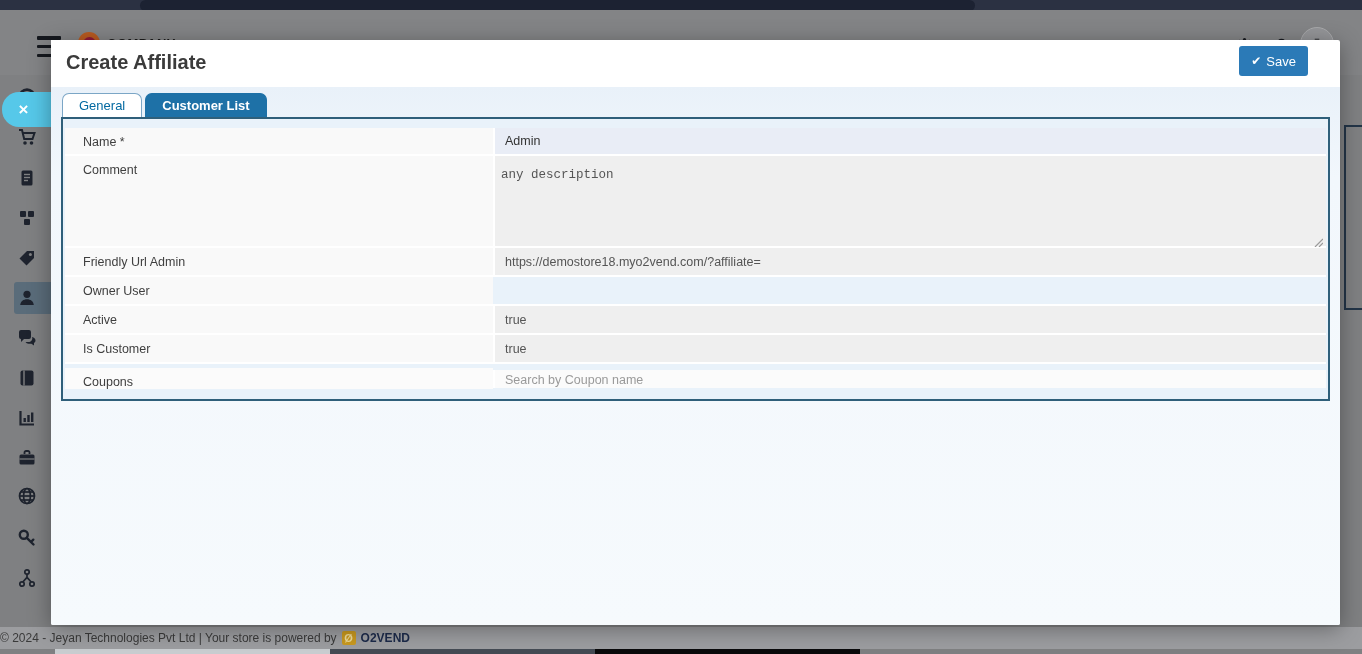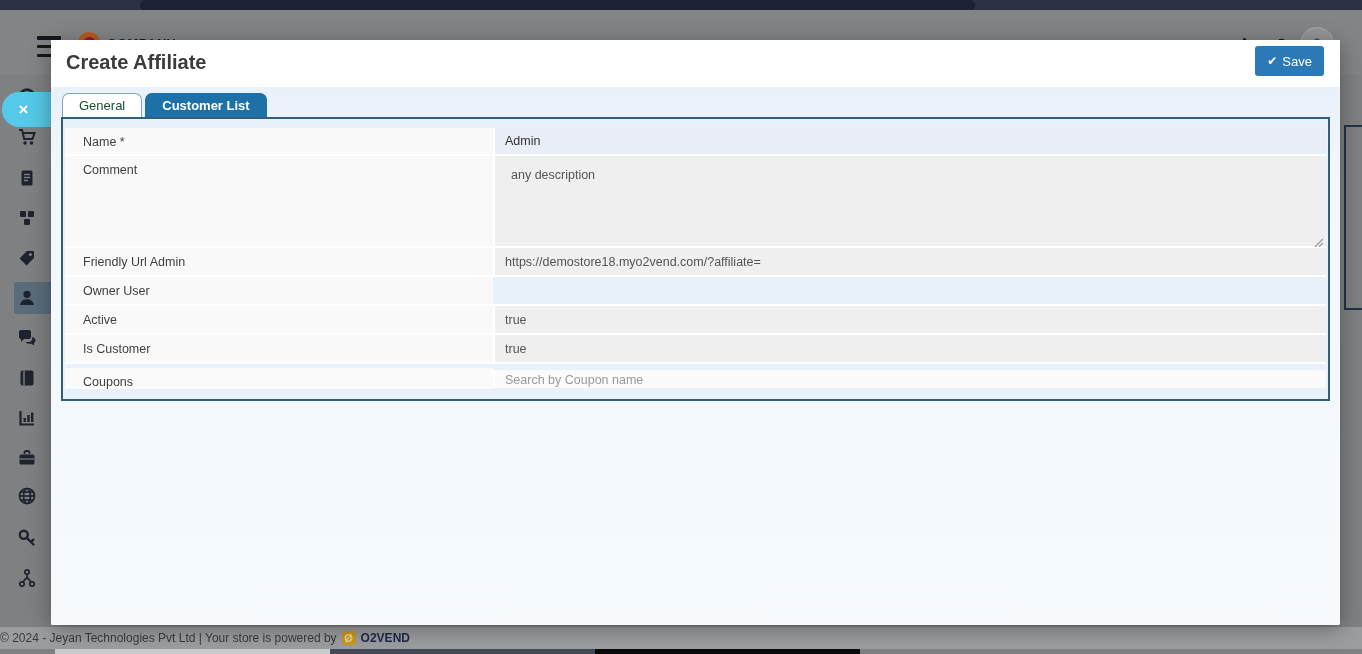--- a/index.html
+++ b/index.html
@@ -37,42 +37,42 @@
   .strip.s1 { left:55px;  width:275px; background:#c9cdd0; }
   .strip.s2 { left:330px; width:265px; background:#454b54; }
   .strip.s3 { left:595px; width:265px; background:#0a0a0b; }
 
   
   .toast-close { position:absolute; left:2px; top:92px; width:49px; height:35px; background:#56c8e9; border-radius:17px 0 0 17px; z-index:20; display:flex; align-items:center; justify-content:center; padding-right:6px; cursor:pointer; }
   .toast-close span { color:#fff; font-size:17px; font-weight:bold; line-height:1; }
 
   
   .modal { position:absolute; left:51px; top:40px; width:1289px; height:585px; background:#fff; border-radius:2px; box-shadow:0 4px 22px rgba(0,0,0,.35); z-index:30; }
-  .modal-titlebar { position:absolute; left:0; top:0; right:0; height:47px; background:#fff; }
+  .modal-titlebar { position:absolute; left:0; top:0; right:16px; height:47px; background:#fff; }
   .modal-title { position:absolute; left:15px; top:11px; font-size:20px; font-weight:600; color:#3b3b3b; }
   .save-btn { position:absolute; right:16px; top:6px; height:30px; min-width:66px; background:#2b7ab7; border:none; border-radius:3px; color:#fff; font-size:13px; font-family:inherit; display:inline-flex; align-items:center; justify-content:center; gap:5px; padding:0 12px; cursor:pointer; }
   .save-btn .chk { font-size:12px; }
   .modal-body { position:absolute; left:0; top:47px; right:0; bottom:0; background:linear-gradient(180deg,#e9f1f9 0,#f2f7fc 90px,#f6fafd 100%); border-radius:0 0 2px 2px; }
 
   .tabs { position:absolute; left:11px; top:6px; height:24px; display:flex; align-items:flex-end; gap:3px; }
   .tab { height:24px; display:flex; align-items:center; padding:0 16px; font-size:13px; border-radius:7px 7px 0 0; cursor:pointer; }
-  .tab.inactive { background:#fff; border:1px solid #7ba6c6; border-bottom:none; color:#14532d; }
+  .tab.inactive { background:#fff; border:1px solid #7ba6c6; border-bottom:none; color:#0369a1; }
   .tab.active { background:#1e71a7; border:1px solid #1e71a7; border-bottom:none; color:#fff; font-weight:600; }
 
   .panel { position:absolute; left:10px; top:30px; width:1269px; height:284px; border:2px solid #2f5f7a; background:#e9f2fa; }
   .form-table { position:absolute; left:2px; right:2px; top:9px; }
   .frow { display:flex; border-bottom:2px solid #fff; }
   .fcell-label { width:428px; background:#f9f9f9; font-size:12.5px; color:#3f3f3f; display:flex; align-items:flex-start; padding:7px 6px 0 18px; }
   .fcell-value { flex:1; background:#efefef; border-left:2px solid #fff; position:relative; }
   .fcell-value input { width:100%; height:100%; border:none; background:transparent; font-family:inherit; font-size:12.5px; color:#555; padding:0 10px; outline:none; }
   .row-name  { height:28px; }
   .row-name .fcell-value { background:#e9edf6; }
   .row-name input { color:#333; }
   .row-comment { height:92px; }
-  .comment-box { width:100%; height:100%; font-size:12.5px; color:#555; padding:12px 16px; }
+  .comment-box { width:100%; height:100%; font-size:12.5px; color:#555; padding:12px 6px;font-family:Liberation Mono, monospace; }
   .resize-handle { position:absolute; right:3px; bottom:3px; width:10px; height:10px; }
   .row-std { height:29px; }
   .row-coupons { height:29px;align-items:center; }
   .row-coupons .fcell-label, .row-coupons .fcell-value { background:#fbfbfb; }
   .coupon-input { width:172px; height:25px; margin:2px 0 0 0; border:none; background:#fff; font-family:inherit; font-size:15px; color:#555; padding:0 8px; outline:none; }
   .coupon-input::placeholder { color:#9a9a9a; }
 </style>
 </head>
 <body>
 

